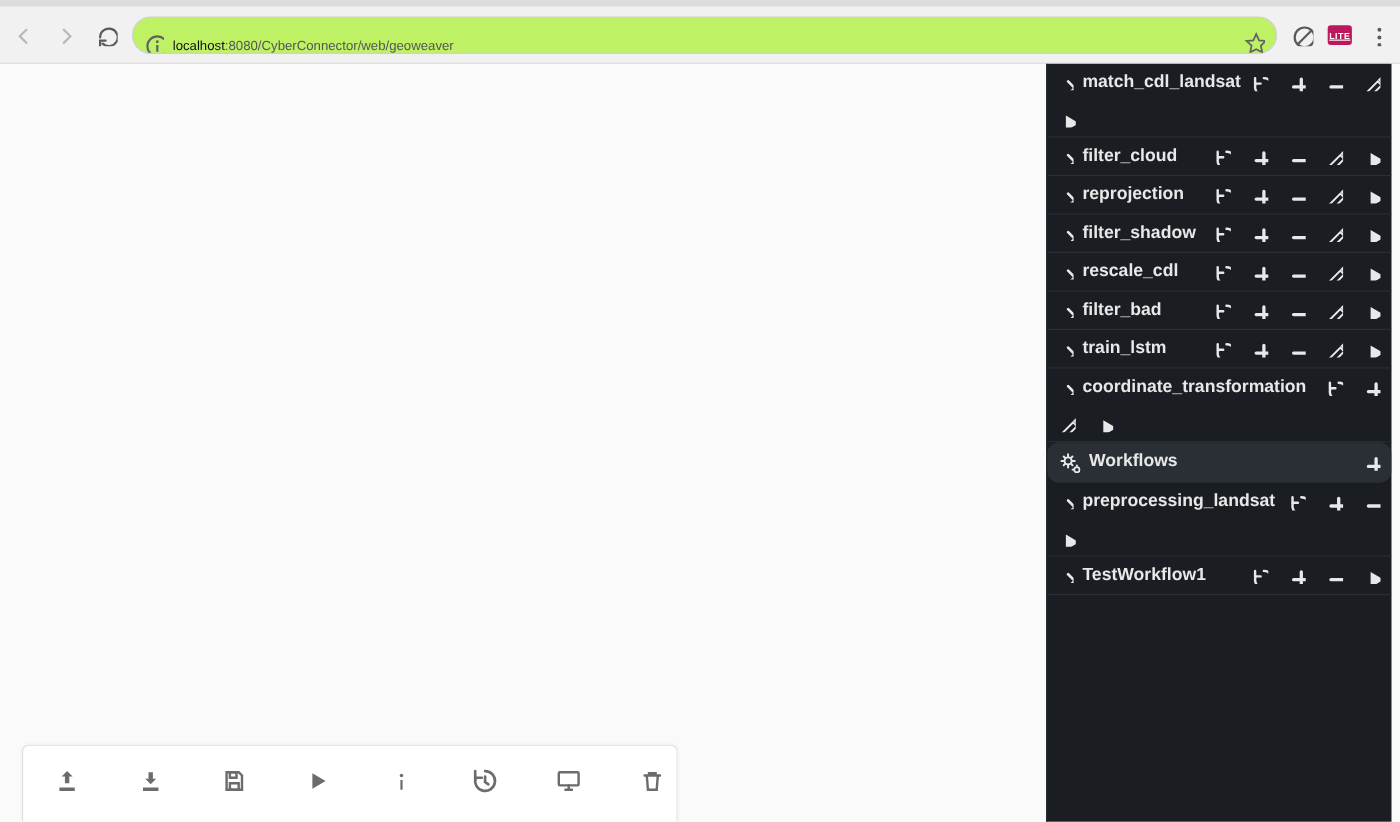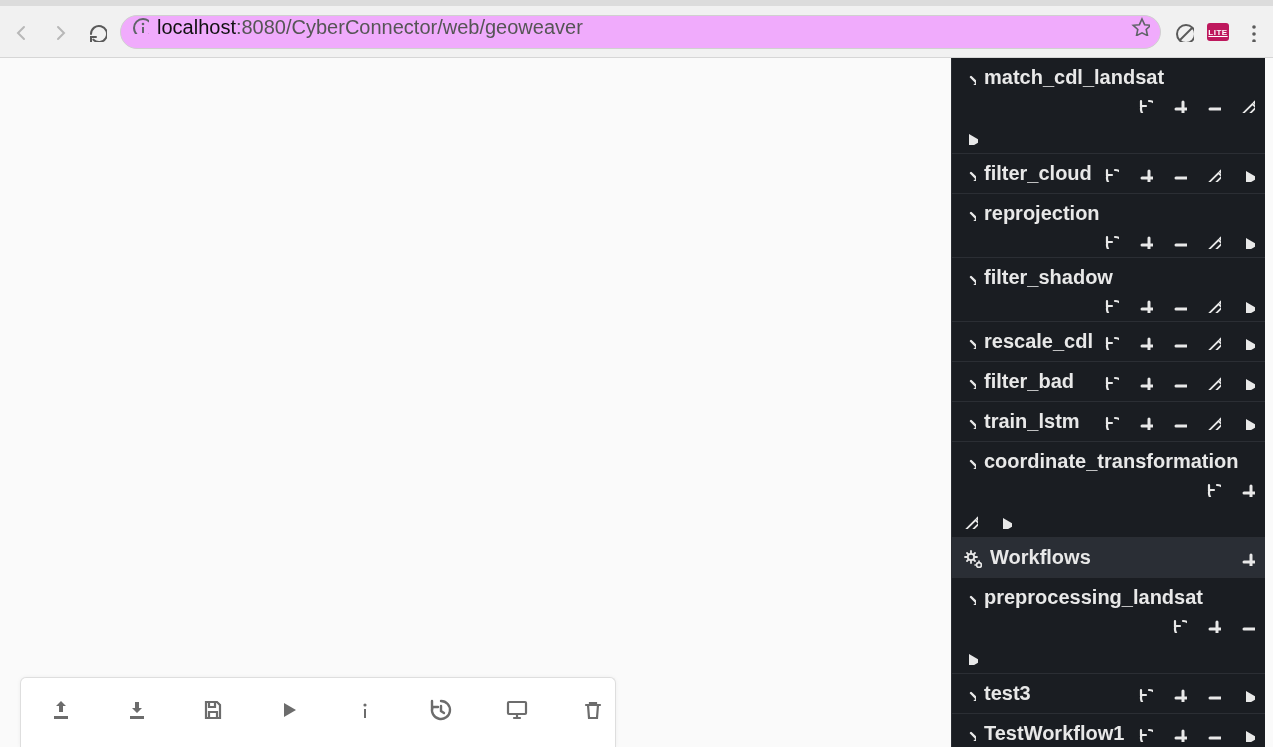--- a/index.html
+++ b/index.html
@@ -23,22 +23,22 @@
   }
   .nav-icon {
     width: 30px; height: 30px;
     display:flex;align-items:center;justify-content:center;
     color:#5a5a5a; border-radius:50%;
   }
   .nav-icon.disabled { color:#b8b8b8; }
   .omnibox {
     flex:1; height:34px;
     border:1px solid #d0d0d0; border-radius:18px;
-    background:#f0abfc; display:flex; align-items:flex-start;
-    padding:0 10px; font-size:20px; color:#202124;
+    background:#bef264; display:flex; align-items:flex-end;
+    padding:0 10px; font-size:12px; color:#202124;
     gap:8px;
   }
   .omnibox .origin-icon { color:#5f6368; font-size:14px; }
   .url-host-main  { color:#111; }
   .url-port-path  { color:#555; }
   .omnibox .right { margin-left:auto; display:flex; gap:10px; color:#5f6368; }
   .lite-badge {
     width:22px;height:18px;background:#be185d;color:#fff;
     font-size:8px;font-weight:700;display:flex;align-items:center;
     justify-content:center;border-radius:3px;letter-spacing:.5px;text-decoration:underline;
@@ -65,36 +65,37 @@
     color:#6c6c6c; cursor:pointer;
     display:flex;align-items:center;justify-content:center;
   }
 
   
   .sidebar {
     position:absolute; right:8px; top:0; bottom:0;
     width:314px;
     background:#1a1d22;
     color:#e8e8e8;
-    font-size:20px;
+    font-size:16px;
     overflow-y:auto;
     border-left:1px solid #2a2d33;
   }
   .sidebar::-webkit-scrollbar{width:10px}
   .sidebar::-webkit-scrollbar-track{background:#222}
   .sidebar::-webkit-scrollbar-thumb{background:#555}
 
   .row {
     border-bottom:1px solid #2b2e34;
     padding:8px 10px;
     display:flex; align-items:center; flex-wrap:wrap;
     gap:8px;
   }
   .row.section {
     background:#2a2e35;
+    border-radius:11px;
   }
   .row .chev, .row .ic {
     display:inline-flex;align-items:center;justify-content:center;
     color:#e8e8e8;
   }
   .row .label { font-weight:600; }
   .row .actions { margin-left:auto; display:flex; gap:18px; align-items:center; }
   .row .overflow-line {
     flex-basis:100%; display:flex; gap:18px; padding-top:8px;
   }
@@ -627,51 +628,20 @@
             </svg>
           </span>
         </div>
   </div>
       <div class="row">
     <span class="chev">
           <svg width="14" height="14">
             <use href="#i-chev-r"></use>
           </svg>
         </span>
-    <span class="label">test3</span>
-    <span class="actions">
-          <span class="ic">
-            <svg width="16" height="16">
-              <use href="#i-hist"></use>
-            </svg>
-          </span>
-          <span class="ic">
-            <svg width="16" height="16">
-              <use href="#i-plus"></use>
-            </svg>
-          </span>
-          <span class="ic">
-            <svg width="16" height="16">
-              <use href="#i-minus"></use>
-            </svg>
-          </span>
-          <span class="ic">
-            <svg width="16" height="16">
-              <use href="#i-play"></use>
-            </svg>
-          </span>
-        </span>
-
-  </div>
-      <div class="row">
-    <span class="chev">
-          <svg width="14" height="14">
-            <use href="#i-chev-r"></use>
-          </svg>
-        </span>
     <span class="label">TestWorkflow1</span>
     <span class="actions">
           <span class="ic">
             <svg width="16" height="16">
               <use href="#i-hist"></use>
             </svg>
           </span>
           <span class="ic">
             <svg width="16" height="16">
               <use href="#i-plus"></use>

